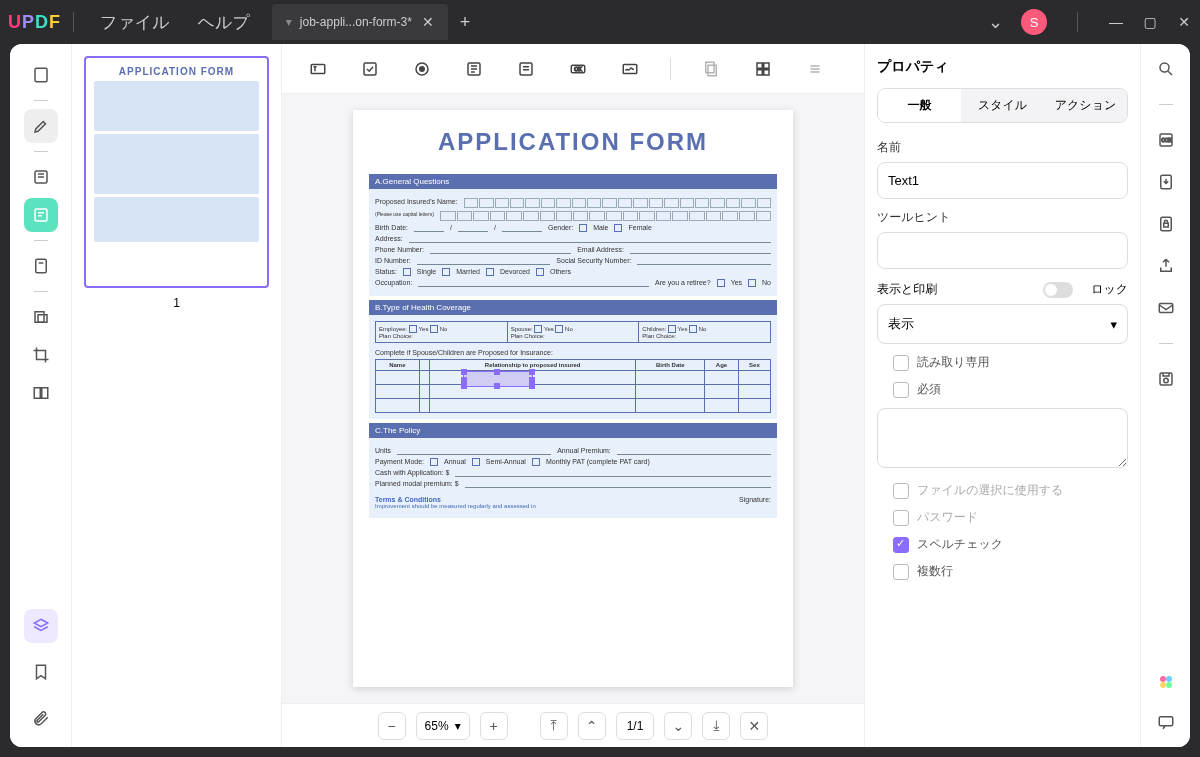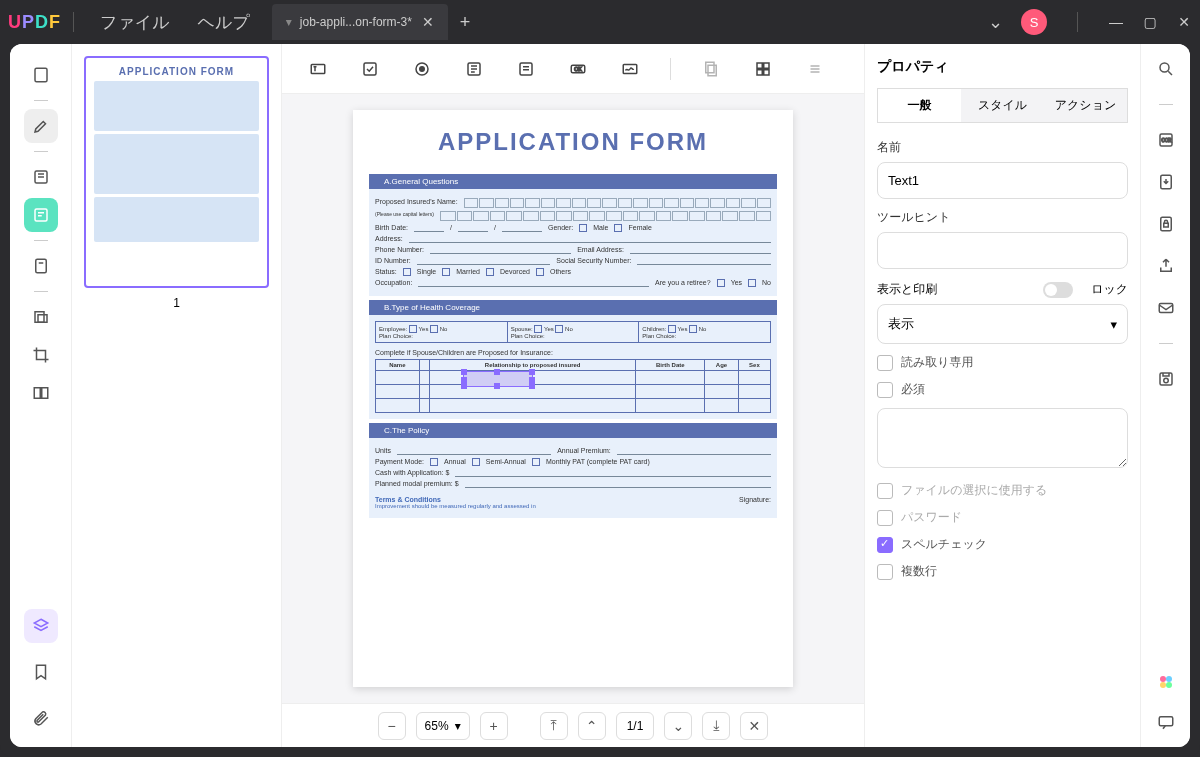--- a/index.html
+++ b/index.html
@@ -29,21 +29,21 @@
 .thumb-title { color: #5a6fb0; font-size: 10px; font-weight: 700; text-align: center; margin: 4px 0; letter-spacing: 1px; }
 .thumb-block { background: #d6e4f5; margin: 3px 4px; height: 40px; border-radius: 2px; }
 .thumb-label { text-align: center; font-size: 12px; margin-top: 8px; }
 .center { flex: 1; display: flex; flex-direction: column; background: #f5f5f7; position: relative; }
 .toolbar { height: 50px; background: #fff; display: flex; align-items: center; gap: 28px; padding: 0 24px; border-bottom: 1px solid #eee; }
 .tool { width: 24px; height: 24px; display: flex; align-items: center; justify-content: center; cursor: pointer; color: #444; }
 .page-area { flex: 1; overflow: auto; display: flex; justify-content: center; padding: 16px; }
 .page { width: 440px; background: #fff; box-shadow: 0 2px 8px rgba(0,0,0,.15); font-size: 8px; color: #333; }
 .page-title { color: #5a6fb0; font-weight: 700; text-align: center; padding: 18px 0 14px; font-size: 24px; letter-spacing: 2px; }
 .section { margin: 4px 16px; }
-.sec-head { background: #5a6fb0; color: #fff; padding: 3px 15px; font-size: 8px; }
+.sec-head { background: #5a6fb0; color: #fff; padding: 3px 6px; font-size: 8px; }
 .sec-body { background: #e8f0fb; padding: 6px; }
 .row { display: flex; gap: 6px; margin: 3px 0; font-size: 7px; }
 .lbl { white-space: nowrap; }
 .line { flex: 1; border-bottom: 1px solid #789; height: 8px; }
 .grid-boxes { flex: 1; display: flex; gap: 1px; }
 .grid-boxes span { flex: 1; border: 1px solid #9ab; height: 10px; }
 .chk { display: inline-block; width: 8px; height: 8px; border: 1px solid #5a6fb0; vertical-align: middle; }
 .emp-row { display: flex; border: 1px solid #5a6fb0; }
 .emp-cell { flex: 1; padding: 3px; font-size: 6px; border-right: 1px solid #5a6fb0; }
 .emp-cell:last-child { border-right: none; }
@@ -51,31 +51,31 @@
 .tbl th, .tbl td { border: 1px solid #5a6fb0; padding: 2px; text-align: center; }
 .tbl td { height: 14px; }
 .selected-field { position: absolute; background: #d0cdf5; border: 1px solid #8a6cff; width: 70px; height: 16px; }
 .handle { position: absolute; width: 6px; height: 6px; background: #8a6cff; }
 .bottombar { height: 44px; background: #fff; border-top: 1px solid #eee; display: flex; align-items: center; gap: 10px; justify-content: center; padding: 0 12px; }
 .bb-btn { width: 28px; height: 28px; border: 1px solid #ddd; border-radius: 6px; display: flex; align-items: center; justify-content: center; cursor: pointer; font-size: 14px; color: #555; }
 .zoom { display: flex; align-items: center; border: 1px solid #ddd; border-radius: 6px; padding: 0 8px; height: 28px; font-size: 12px; gap: 6px; }
 .pageno { border: 1px solid #ddd; border-radius: 6px; height: 28px; padding: 0 10px; display: flex; align-items: center; font-size: 12px; }
 .right-panel { width: 276px; background: #fff; border-left: 1px solid #eee; padding: 14px 12px; overflow: auto; }
 .rp-title { font-size: 14px; font-weight: 600; margin-bottom: 12px; }
-.rp-tabs { display: flex; border: 1px solid #ddd; border-radius: 0; overflow: hidden; margin-bottom: 16px; }
+.rp-tabs { display: flex; border: 1px solid #ddd; border-radius: 8px; overflow: hidden; margin-bottom: 16px; }
 .rp-tab { flex: 1; text-align: center; padding: 8px 0; font-size: 12px; cursor: pointer; }
 .rp-tab.active { background: #fff; font-weight: 600; }
 .rp-tab:not(.active) { background: #f3f3f5; }
 .rp-label { font-size: 12px; margin: 10px 0 6px; color: #333; }
 .rp-input { width: 100%; border: 1px solid #ddd; border-radius: 8px; padding: 10px; font-size: 13px; }
 .rp-row { display: flex; align-items: center; justify-content: space-between; font-size: 12px; margin: 12px 0 6px; }
 .toggle { width: 30px; height: 16px; background: #ddd; border-radius: 8px; position: relative; }
 .toggle::after { content: ""; position: absolute; width: 12px; height: 12px; background: #fff; border-radius: 50%; top: 2px; left: 2px; }
 .rp-select { width: 100%; border: 1px solid #ddd; border-radius: 8px; padding: 10px; font-size: 13px; display: flex; justify-content: space-between; align-items: center; }
-.rp-check { display: flex; align-items: flex-end; gap: 8px; font-size: 12px; margin: 10px 0; color: #555; }
+.rp-check { display: flex; align-items: flex-end; gap: 8px; font-size: 12px; margin: 10px 16px; color: #555; }
 .rp-check .box { width: 16px; height: 16px; border: 1px solid #bbb; border-radius: 3px; }
 .rp-check.checked .box { background: #8a6cff; border-color: #8a6cff; position: relative; }
 .rp-check.checked .box::after { content: "✓"; color: #fff; font-size: 11px; position: absolute; left: 2px; top: -1px; }
 .rp-check.dim { color: #aaa; }
 .rp-textarea { width: 100%; height: 60px; border: 1px solid #ddd; border-radius: 8px; }
 .right-rail { width: 50px; background: #fff; display: flex; flex-direction: column; align-items: center; padding-top: 14px; gap: 20px; border-left: 1px solid #eee; }
 .rr-btn { width: 22px; height: 22px; display: flex; align-items: center; justify-content: center; cursor: pointer; color: #555; font-size: 16px; }
 .rr-bottom { margin-top: auto; margin-bottom: 14px; display: flex; flex-direction: column; gap: 18px; align-items: center; }
 svg { width: 18px; height: 18px; }
 .terms { color: #4169b8; font-weight: 600; font-size: 7px; }

